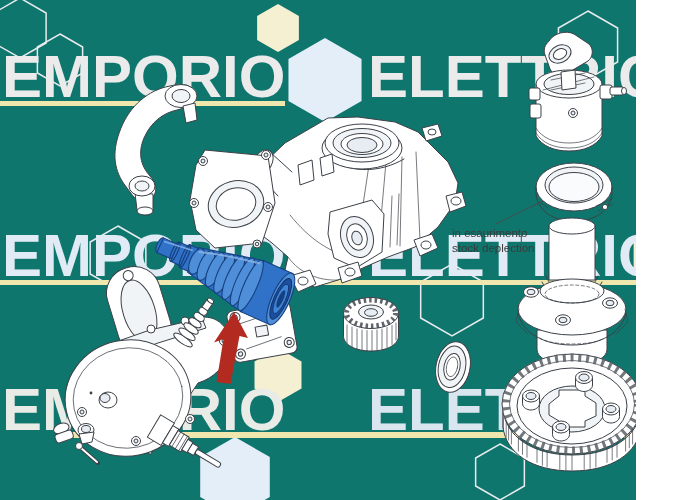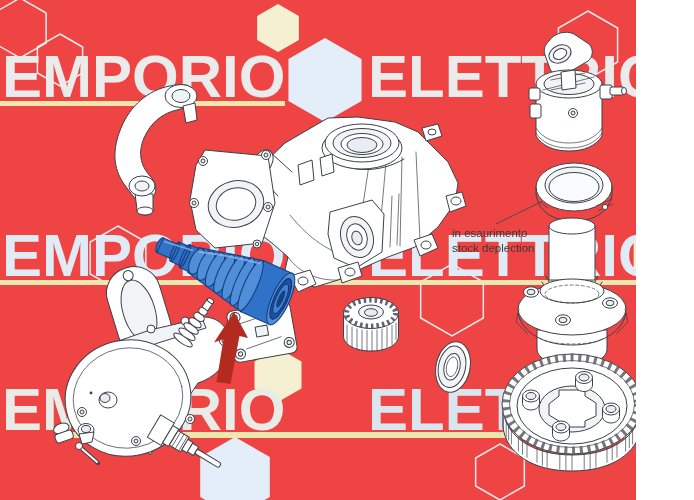--- a/index.html
+++ b/index.html
@@ -1,16 +1,16 @@
 <!DOCTYPE html>
 <html><head>
 <meta charset="utf-8">
 <style>
   html,body{margin:0;padding:0;background:#fff;}
-  .stage{position:relative;width:636px;height:500px;background:#ef4444;overflow:hidden;}
+  .stage{position:relative;width:636px;height:500px;background:#0f766e;overflow:hidden;}
   svg{display:block;}
   .ln{fill:none;stroke:#3c4148;stroke-width:1;stroke-linecap:round;stroke-linejoin:round;}
   .thin{stroke-width:.7;}
   .fw{fill:#ffffff;stroke:#3c4148;stroke-width:1;stroke-linejoin:round;}
   .fs{fill:#f1f4f7;stroke:#3c4148;stroke-width:1;stroke-linejoin:round;}
   .fd{fill:#e7edf2;stroke:#3c4148;stroke-width:1;}
   .wm-text{font-family:"Liberation Sans",sans-serif;font-weight:bold;font-size:60px;letter-spacing:0;}
   .anno{font-family:"Liberation Sans",sans-serif;font-size:11.5px;}
   .wst{stroke:#16407f;stroke-width:1.1;stroke-linejoin:round;}
 </style>

